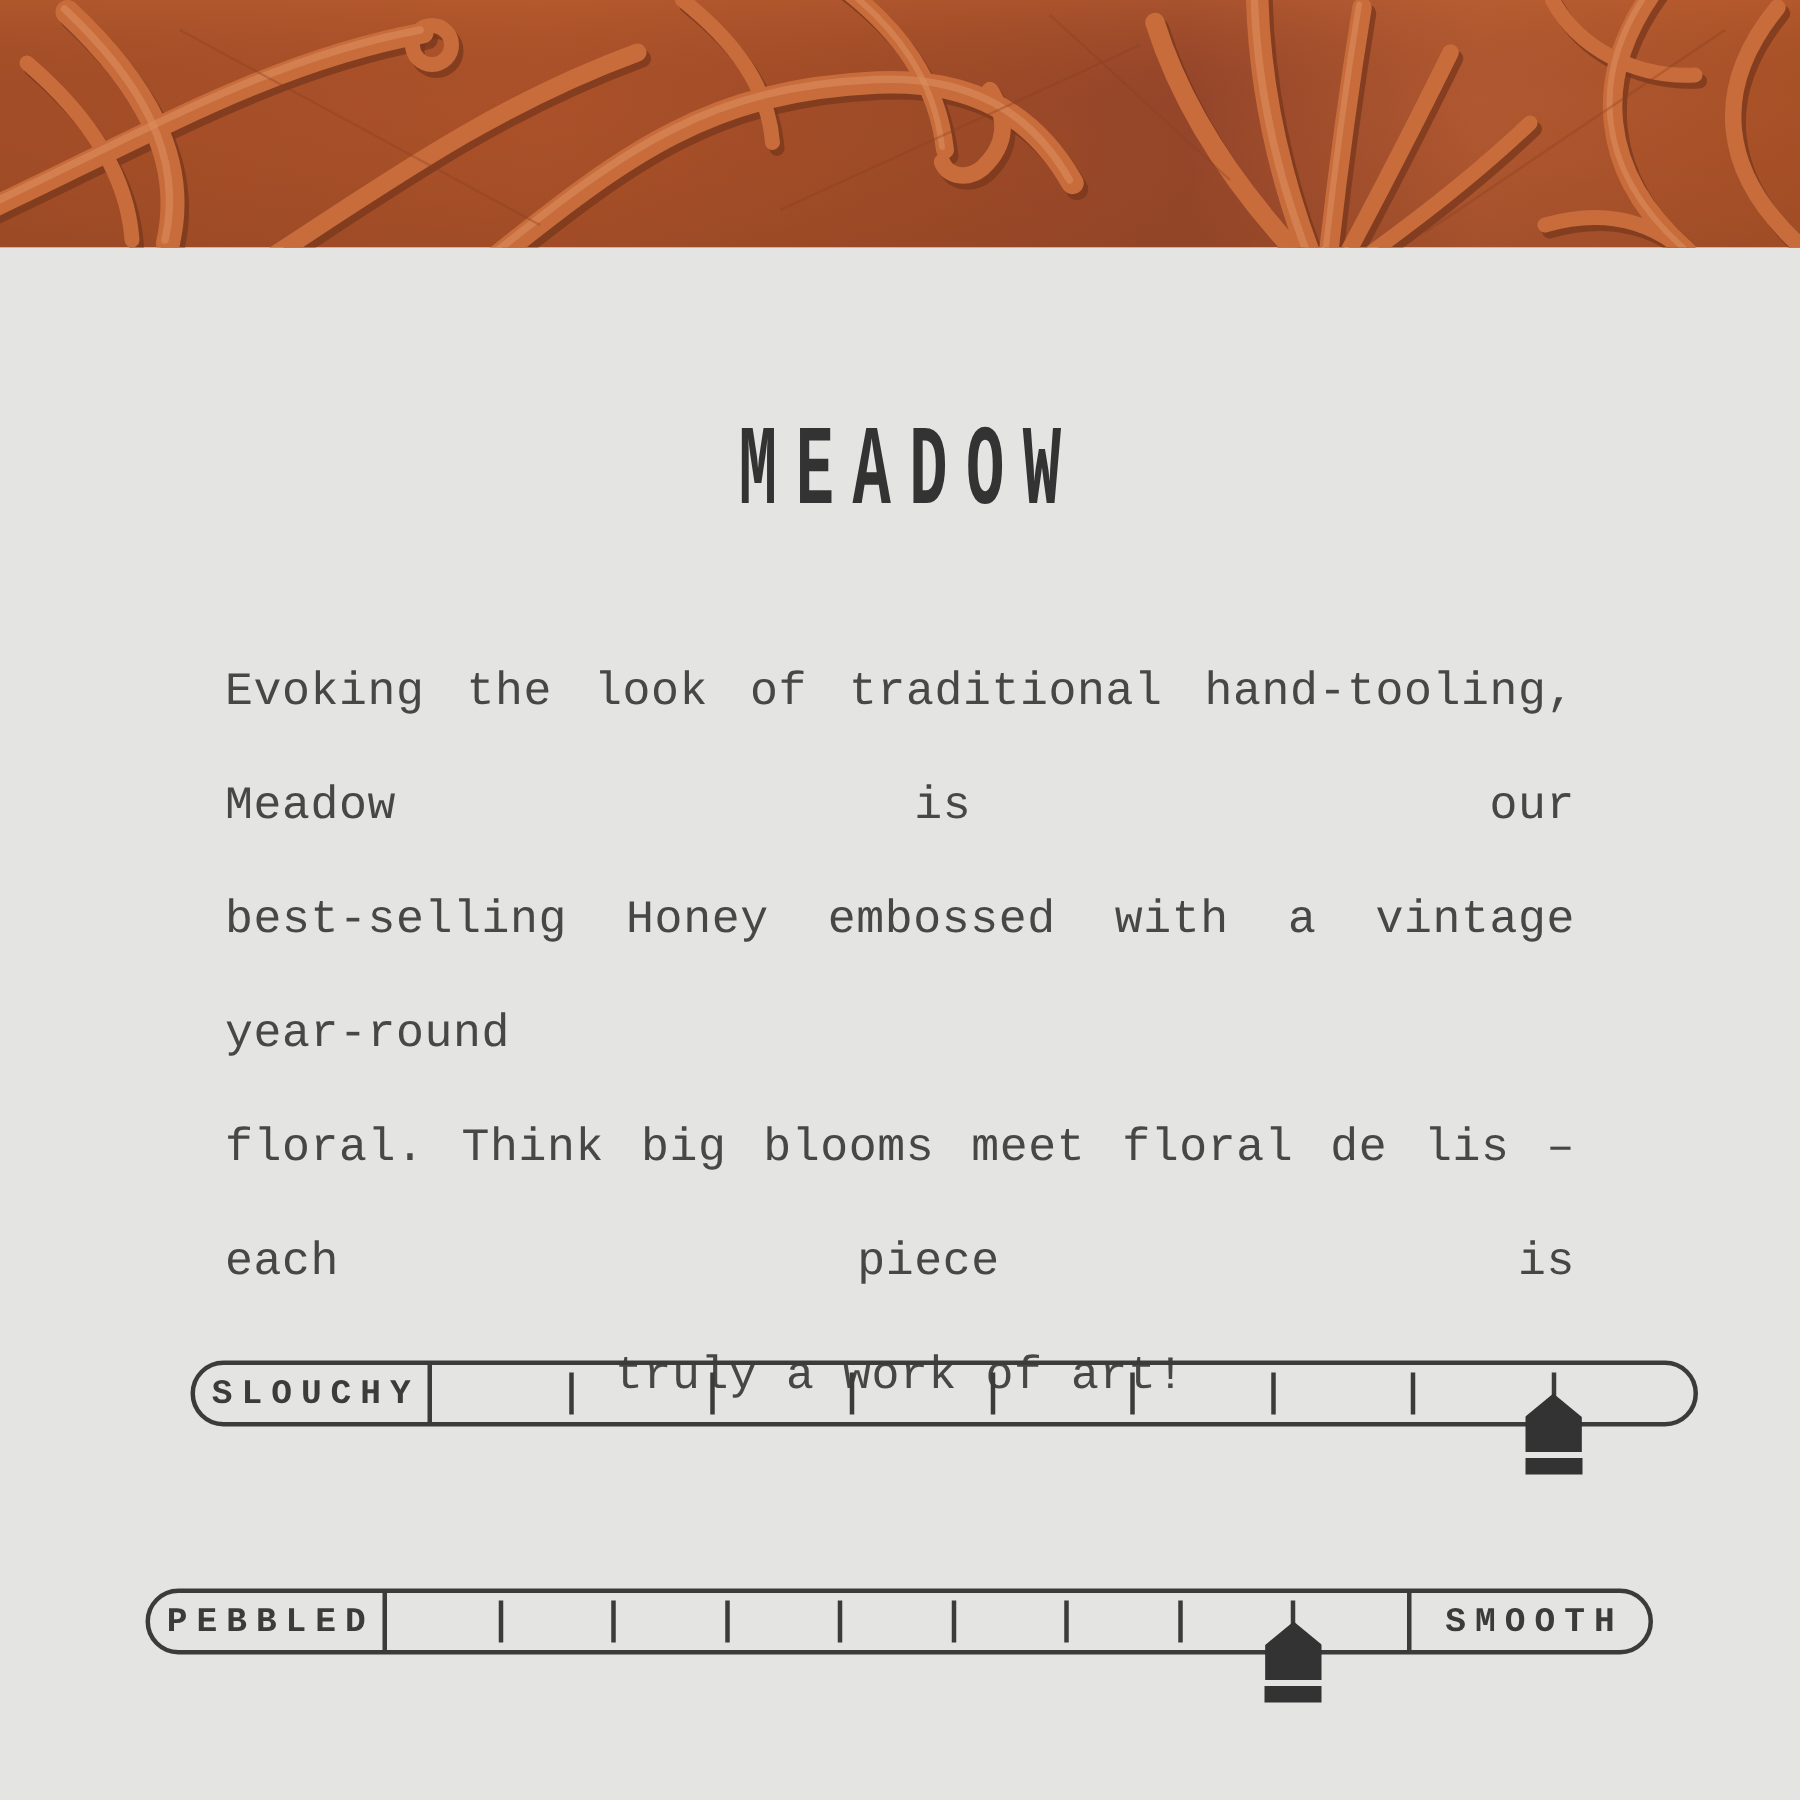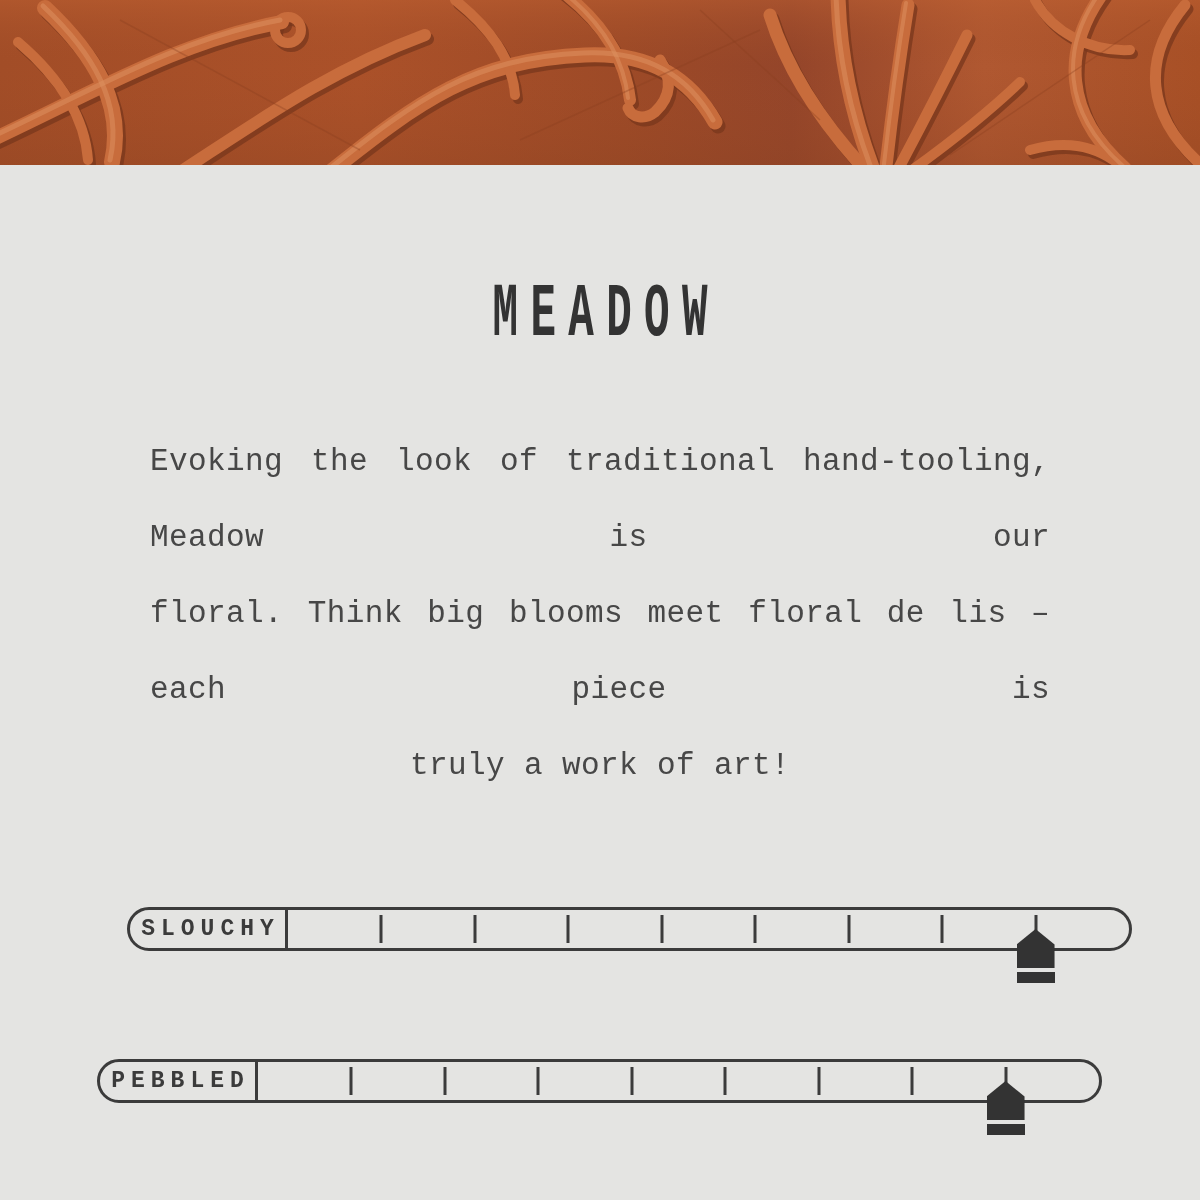--- a/index.html
+++ b/index.html
@@ -183,20 +183,21 @@
         <line x1="950" y1="155" x2="1150" y2="20"></line>
         <line x1="700" y1="10" x2="820" y2="120"></line>
       </g>
     </svg>
   </div>
 
   <div class="title">MEADOW</div>
 
   <div class="description">
     <div class="desc-line">Evoking the look of traditional hand-tooling, Meadow is our</div>
+    <div class="desc-line">best-selling Honey embossed with a vintage year-round</div>
     <div class="desc-line">floral. Think big blooms meet floral de lis – each piece is</div>
     <div class="desc-line last">truly a work of art!</div>
   </div>
 
   <div class="slider-row first">
     <div class="track">
       <div class="track-side left">SLOUCHY</div>
       <div class="track-mid">
         <div class="marker" style="left: 88.8889%;">
           <div class="marker-pentagon"></div>
@@ -224,16 +225,17 @@
         </div>
       <div class="tick" style="left: 11.1111%;"></div>
           <div class="tick" style="left: 22.2222%;"></div>
           <div class="tick" style="left: 33.3333%;"></div>
           <div class="tick" style="left: 44.4444%;"></div>
           <div class="tick" style="left: 55.5556%;"></div>
           <div class="tick" style="left: 66.6667%;"></div>
           <div class="tick" style="left: 77.7778%;"></div>
           <div class="tick" style="left: 88.8889%;"></div>
         </div>
+      <div class="track-side right">SMOOTH</div>
     </div>
   </div>
 
 </div>
 
 </body></html>

